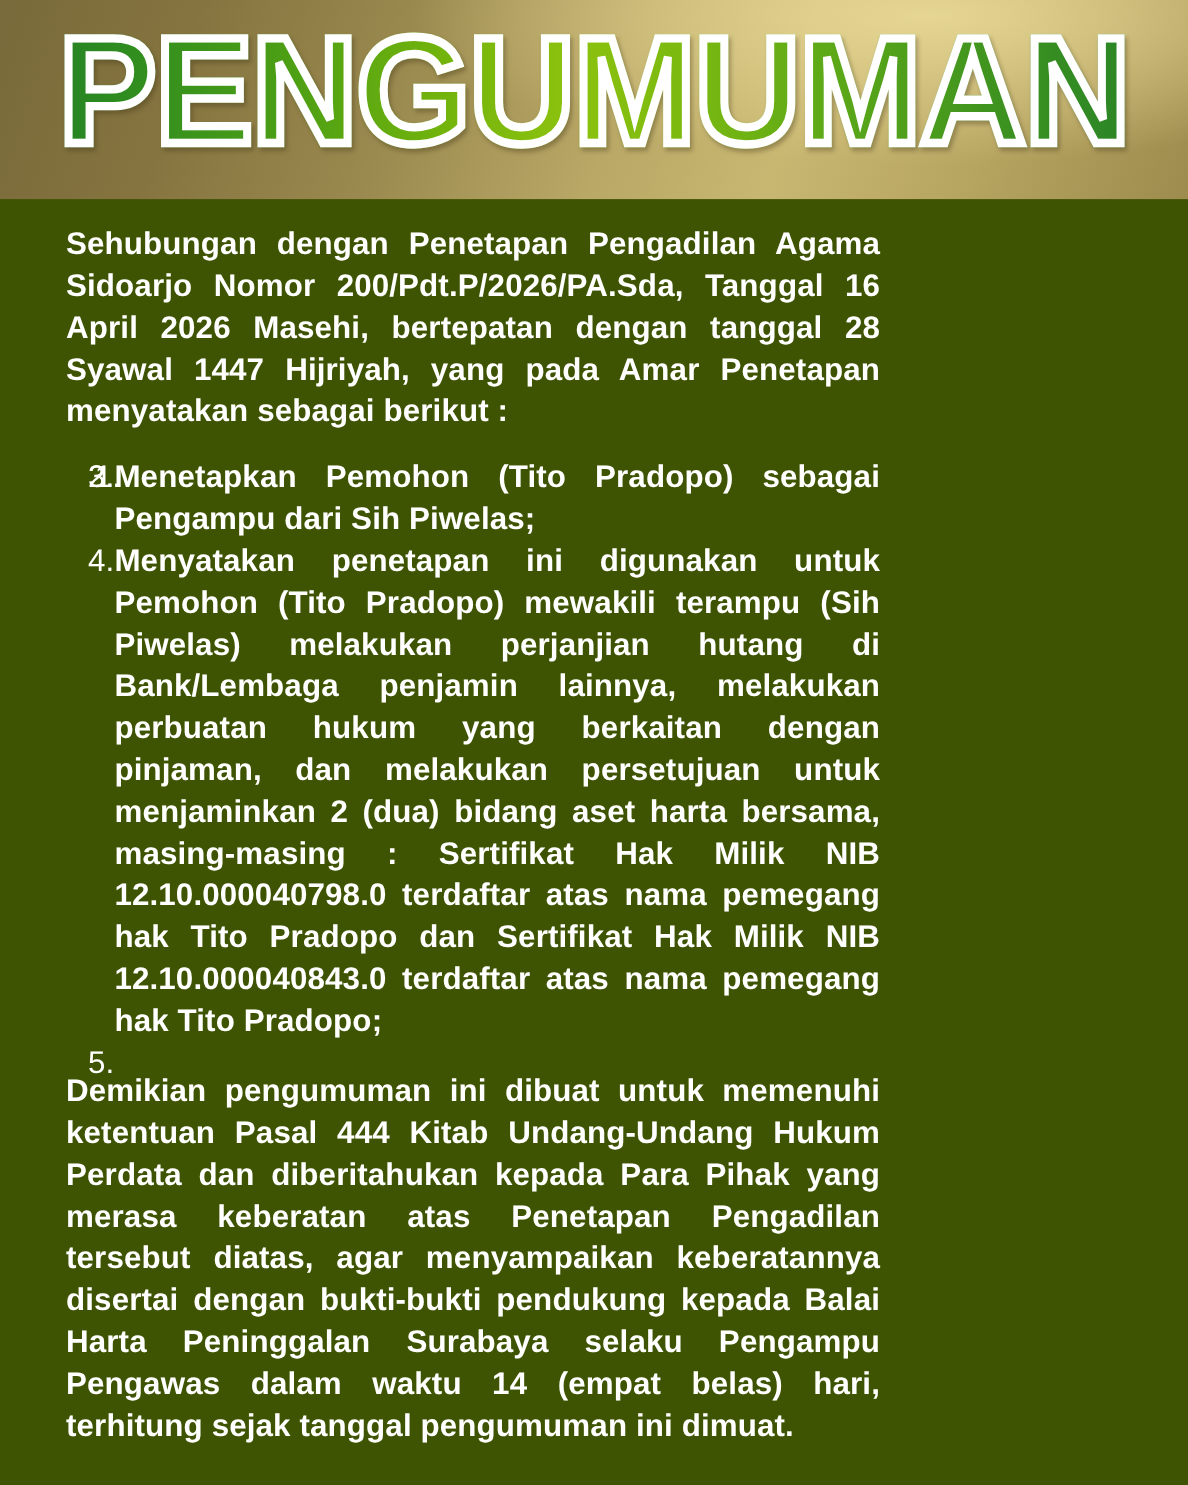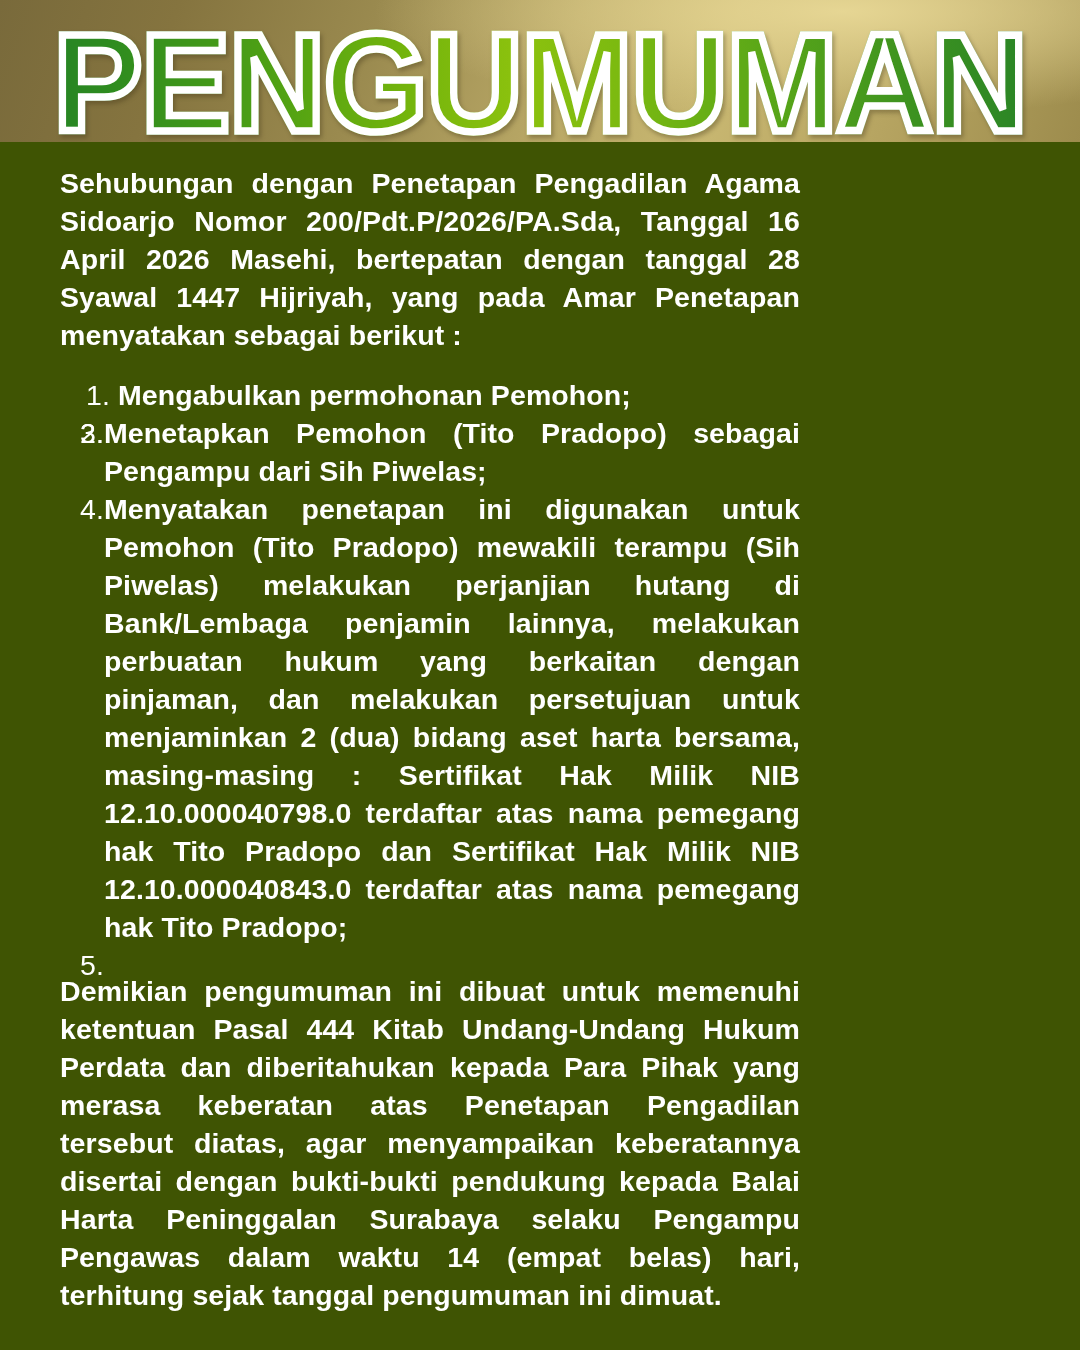--- a/index.html
+++ b/index.html
@@ -12,21 +12,21 @@
   body {
     background: #3f5403;
     font-family: "Liberation Sans", sans-serif;
     overflow: hidden;
   }
 
   
   .header-banner {
     position: relative;
     width: 1080px;
-    height: 142px;
+    height: 181px;
     background:
       radial-gradient(ellipse 70% 120% at 78% 8%, rgba(232,216,150,0.95) 0%, rgba(232,216,150,0.0) 62%),
       linear-gradient(108deg,
         #796a3b 0%,
         #85743f 16%,
         #9a8a4f 34%,
         #b9a866 52%,
         #c8b771 66%,
         #b6a461 82%,
         #9d8c4d 100%);
@@ -146,21 +146,20 @@
   <div class="banner-title">PENGUMUMAN</div>
 </div>
 
 <div class="sheet">
 
   <p class="body-text para intro">Sehubungan dengan Penetapan Pengadilan Agama Sidoarjo Nomor 200/Pdt.P/2026/PA.Sda, Tanggal 16 April 2026 Masehi, bertepatan dengan tanggal 28 Syawal 1447 Hijriyah, yang pada Amar Penetapan menyatakan sebagai berikut :</p>
 
   <ol class="amar body-text">
     <li class="first">
       <span class="num">1.</span>
-      <span>Mengabulkan permohonan Pemohon;</span>
     </li>
     <li>
       <span class="num">2.</span>
     </li>
     <li>
       <span class="num">3.</span>
       <span>Menetapkan Pemohon (Tito Pradopo) sebagai Pengampu dari Sih Piwelas;</span>
     </li>
     <li>
       <span class="num">4.</span>

